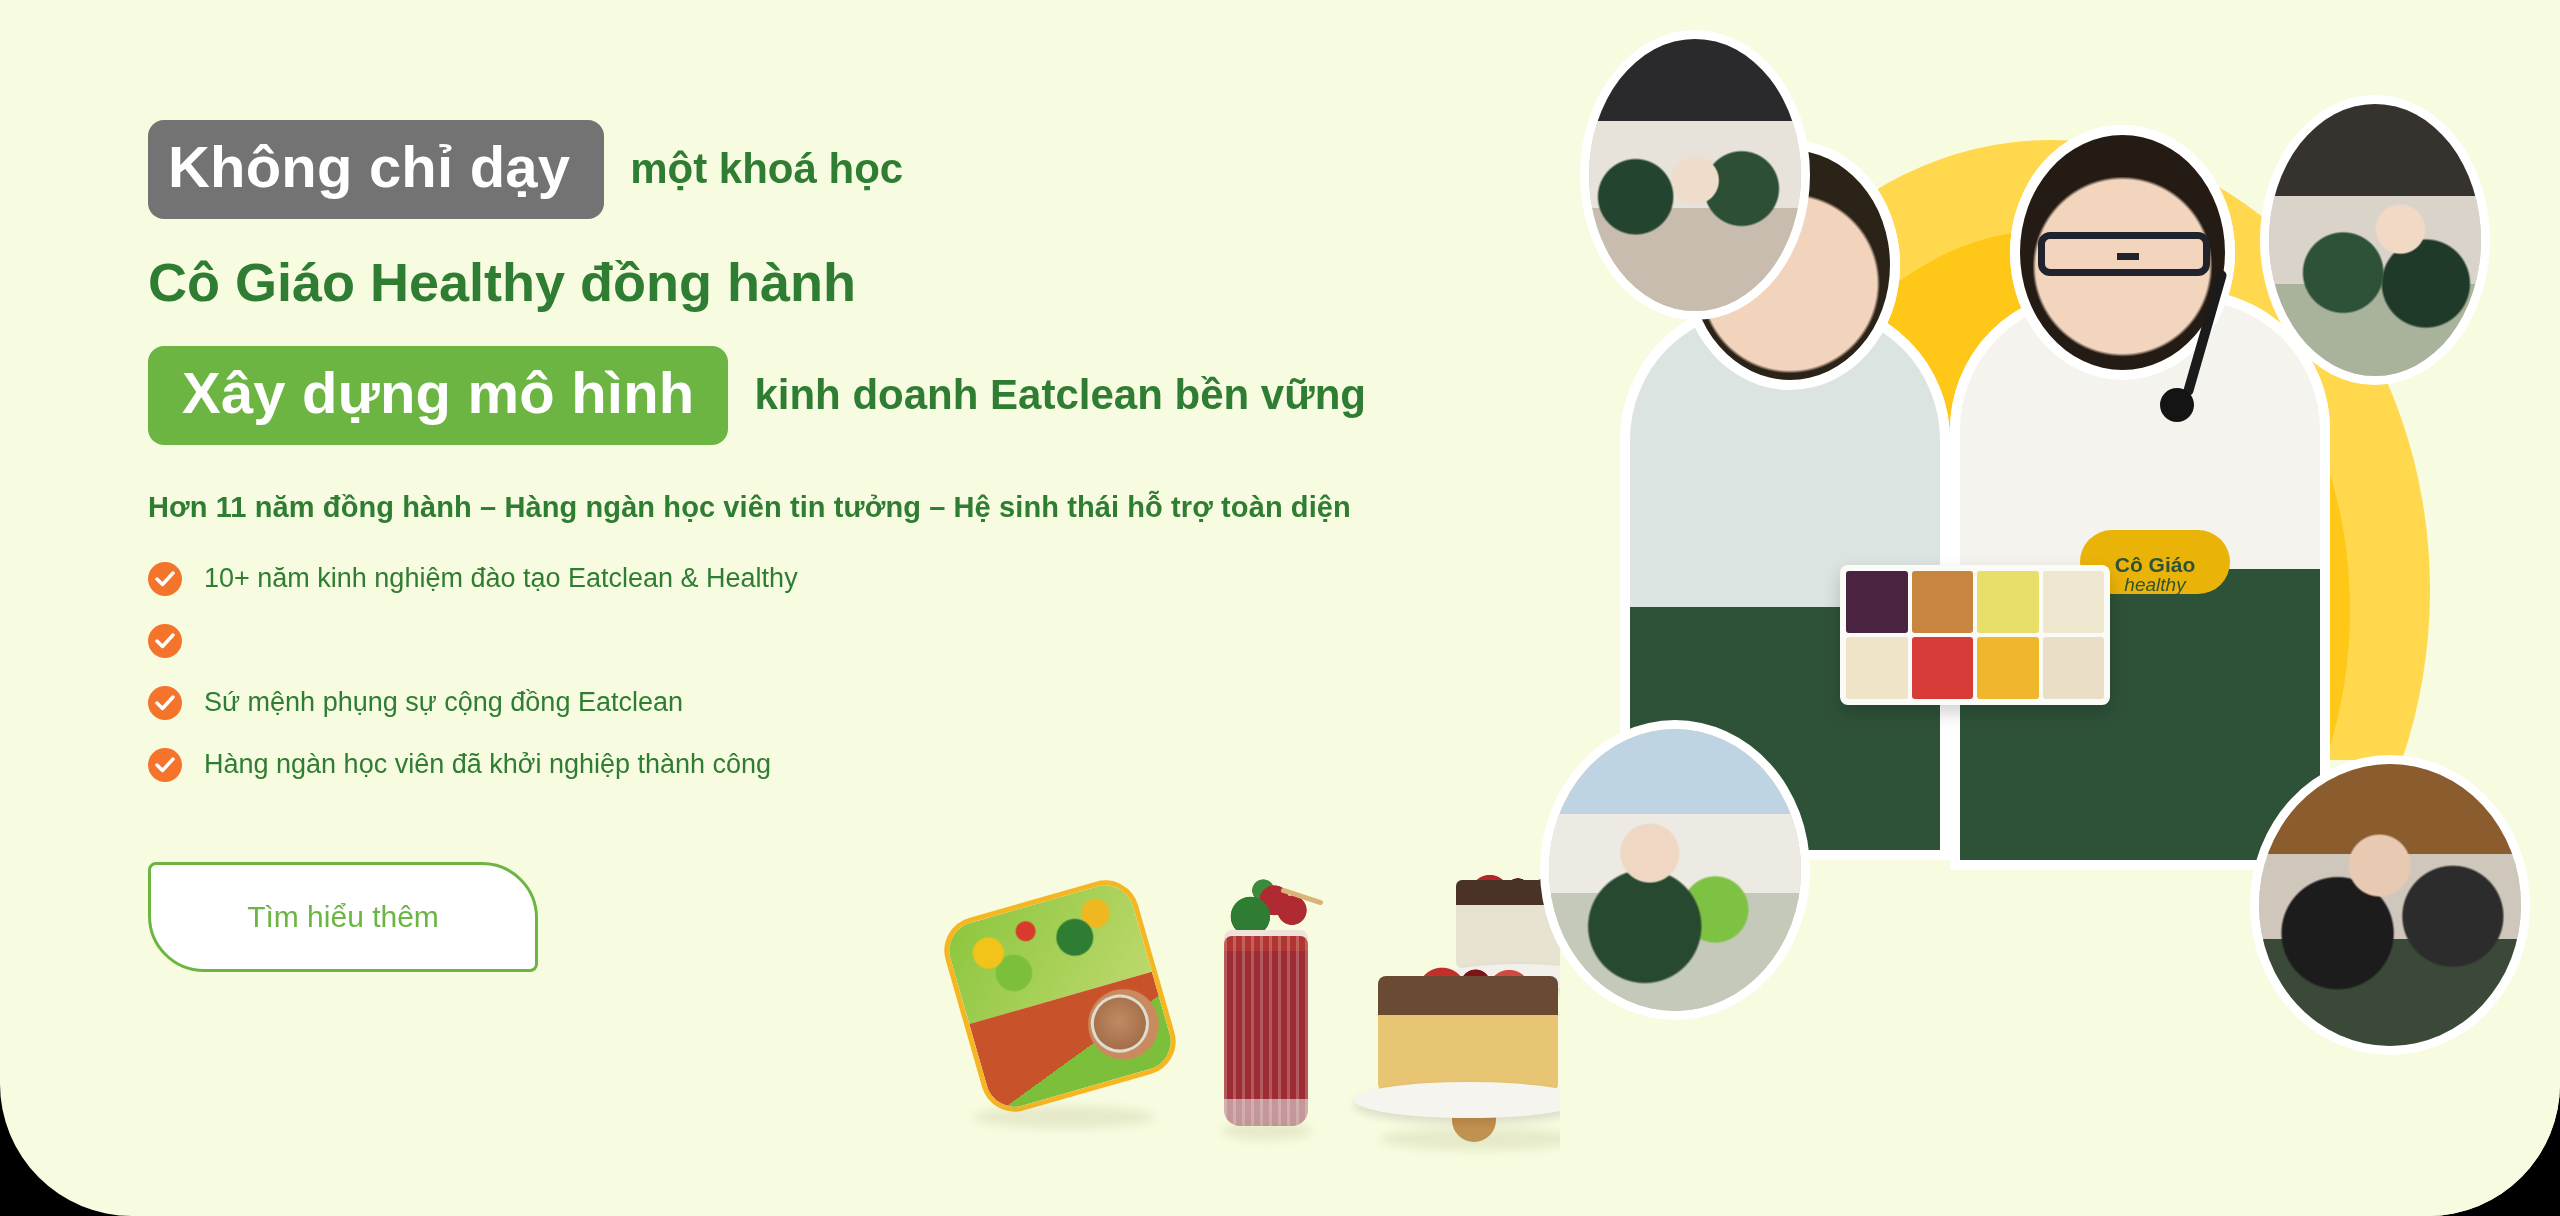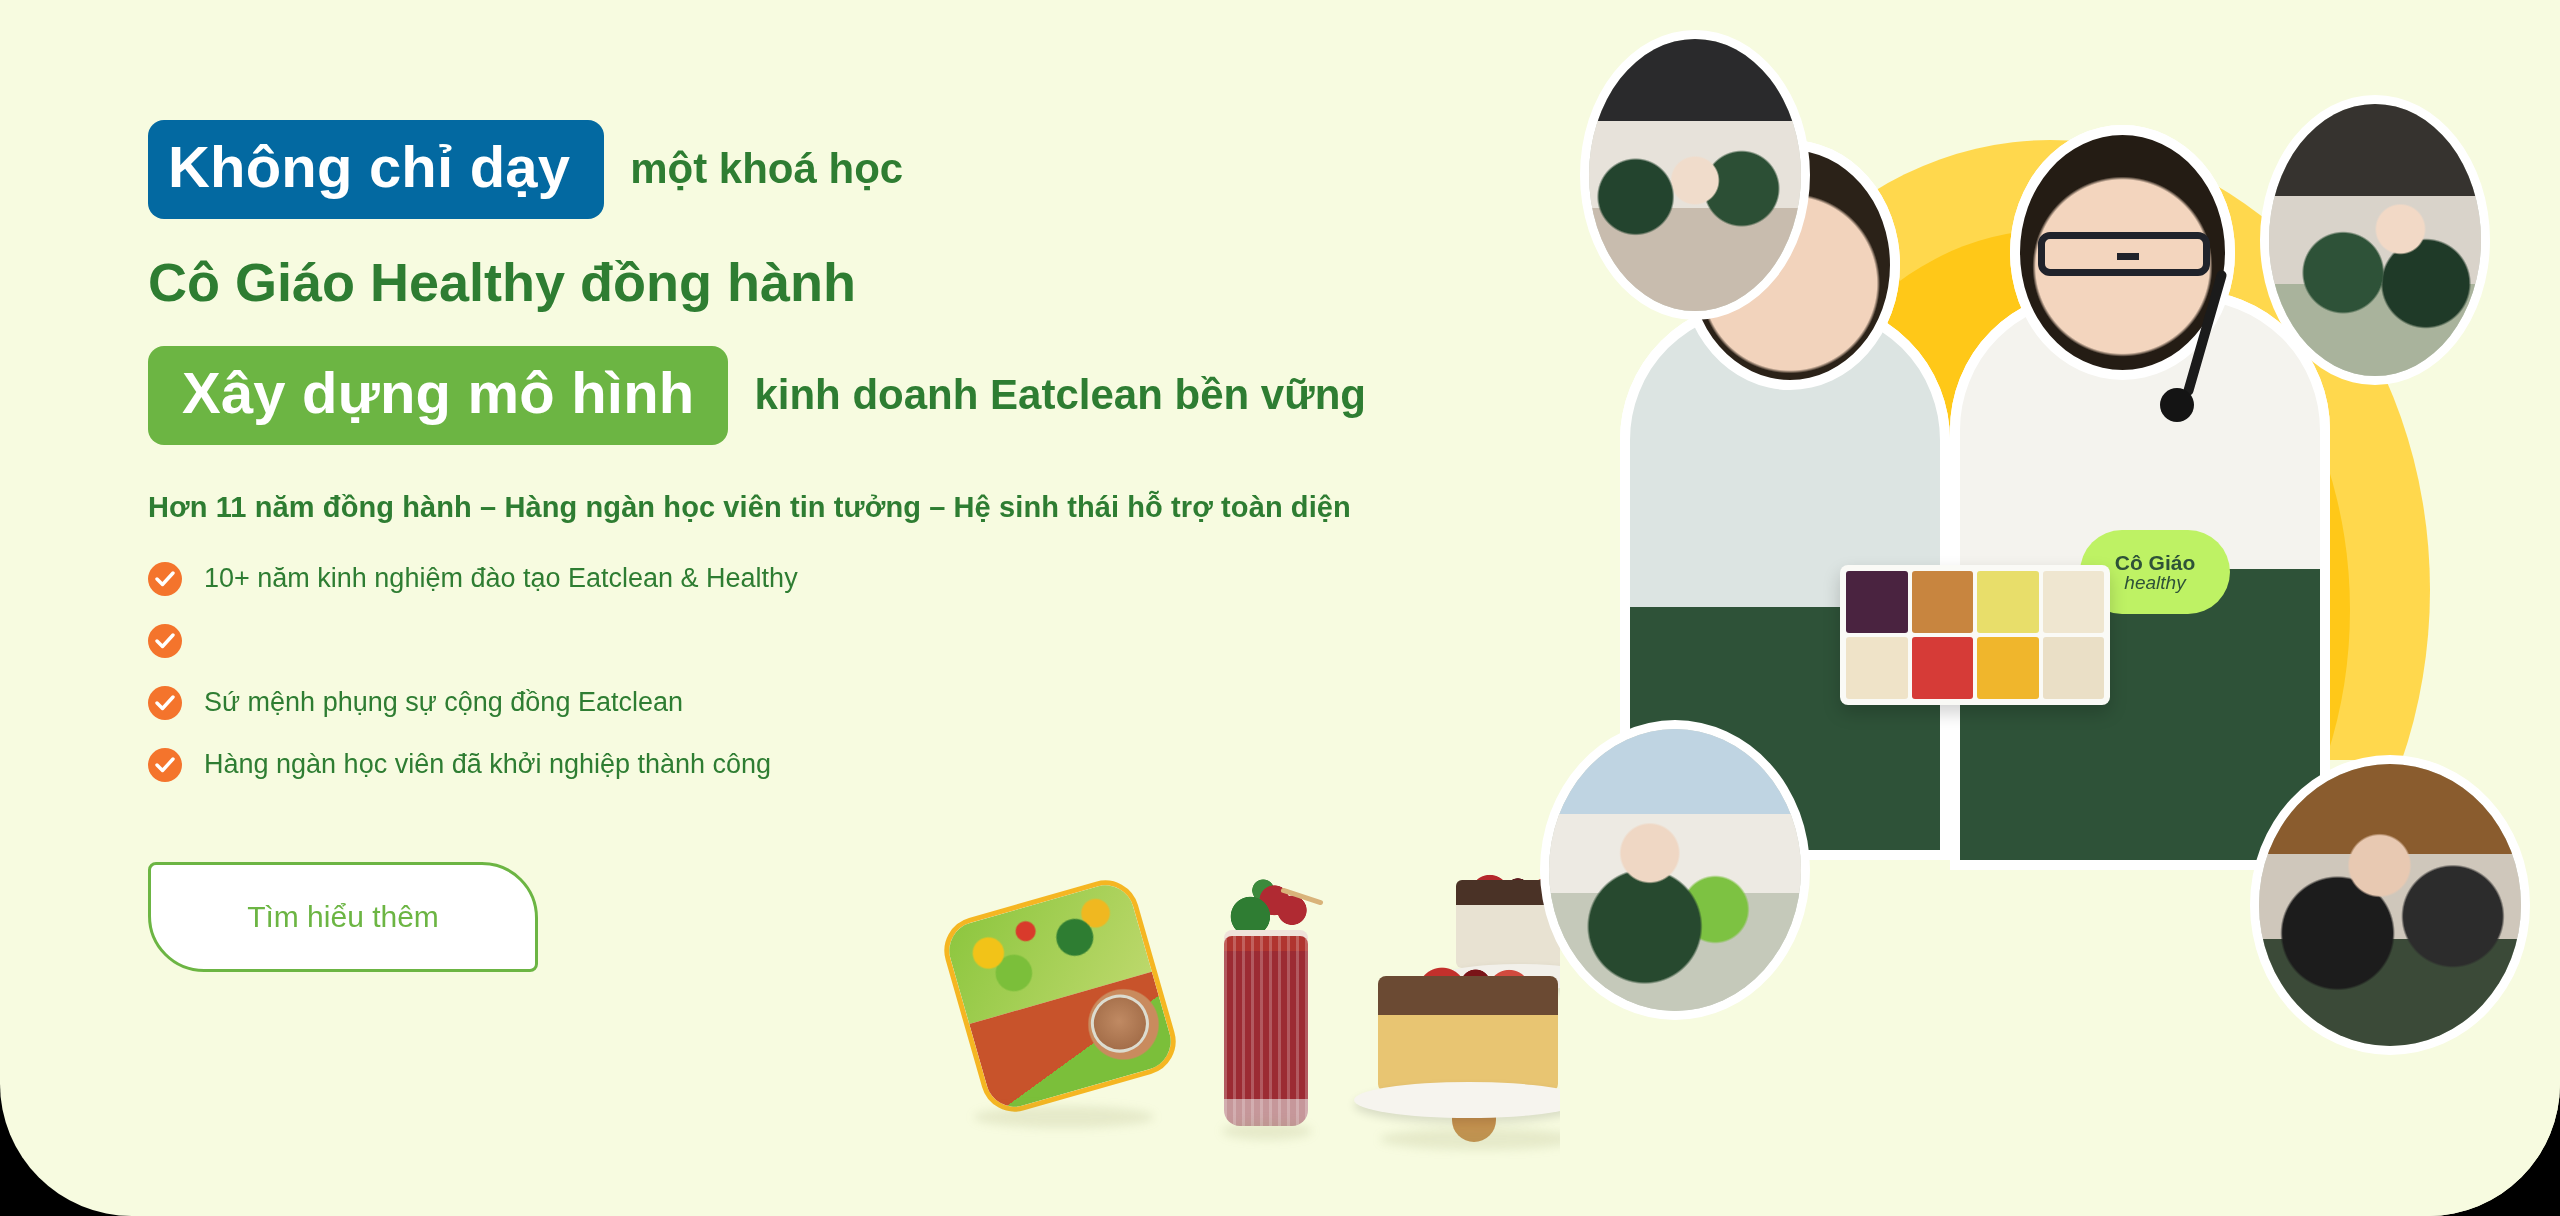--- a/index.html
+++ b/index.html
@@ -31,21 +31,21 @@
     display:inline-block;
     color:#FFFFFF;
     font-weight:700;
     font-size:58px;
     letter-spacing:.2px;
     padding:16px 34px 20px 34px;
     border-radius:16px;
     white-space:nowrap;
     line-height:1.08;
   }
-  .badge.orange{ background:#0369a1;padding-left:20px; }
+  .badge.orange{ background:#737373;padding-left:20px; }
   .badge.green { background:#6CB543; }
 
   .head-plain{
     color:#2E7D32;
     font-weight:700;
     font-size:42px;
     white-space:nowrap;
     line-height:1.1;
   }
 
@@ -223,25 +223,25 @@
     position:absolute; left:640px; top:268px;
     width:10px; height:130px; background:#1B1B1B;
     border-radius:6px; transform:rotate(16deg);
   }
   .mic-bud{
     position:absolute; left:600px; top:388px;
     width:34px; height:34px; border-radius:50%; background:#141414;
   }
   .apron-tag{
     position:absolute; left:520px; top:530px;
-    width:150px; height:84px;
-    background:#bef264;
+    width:150px; height:64px;
+    background:#eab308;
     border-radius:46px;
     display:flex; flex-direction:column;
-    align-items:center; justify-content:center;
+    align-items:center; justify-content:flex-end;
     line-height:1;
   }
   .apron-tag .t1{ color:#2E5238; font-size:21px; font-weight:700; }
   .apron-tag .t2{ color:#2E5238; font-size:19px; font-style:italic; }
 
   
   .tray{
     position:absolute; left:280px; top:565px;
     width:270px; height:140px;
     background:#FAFAF6;

